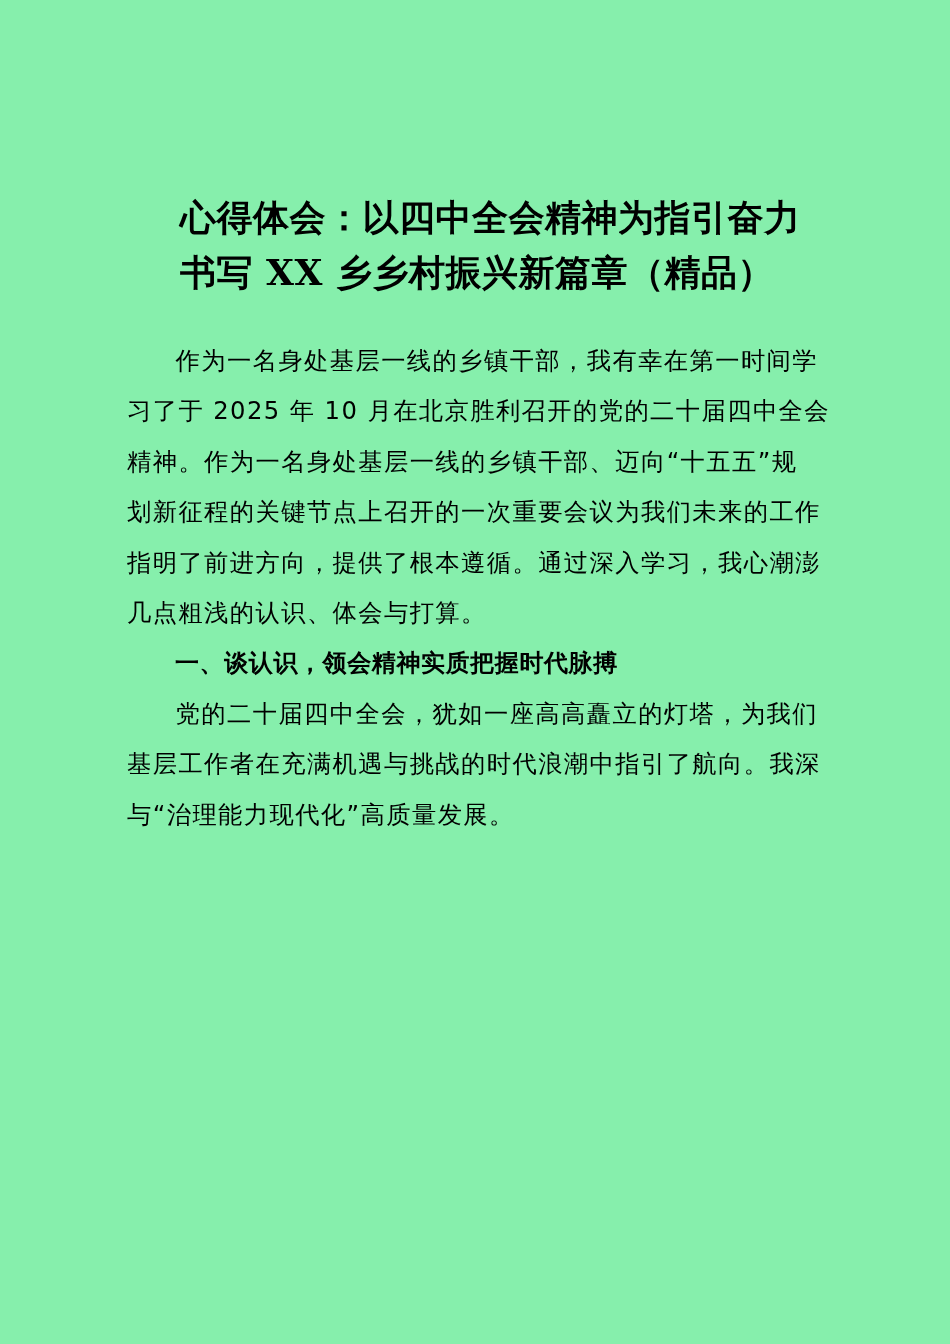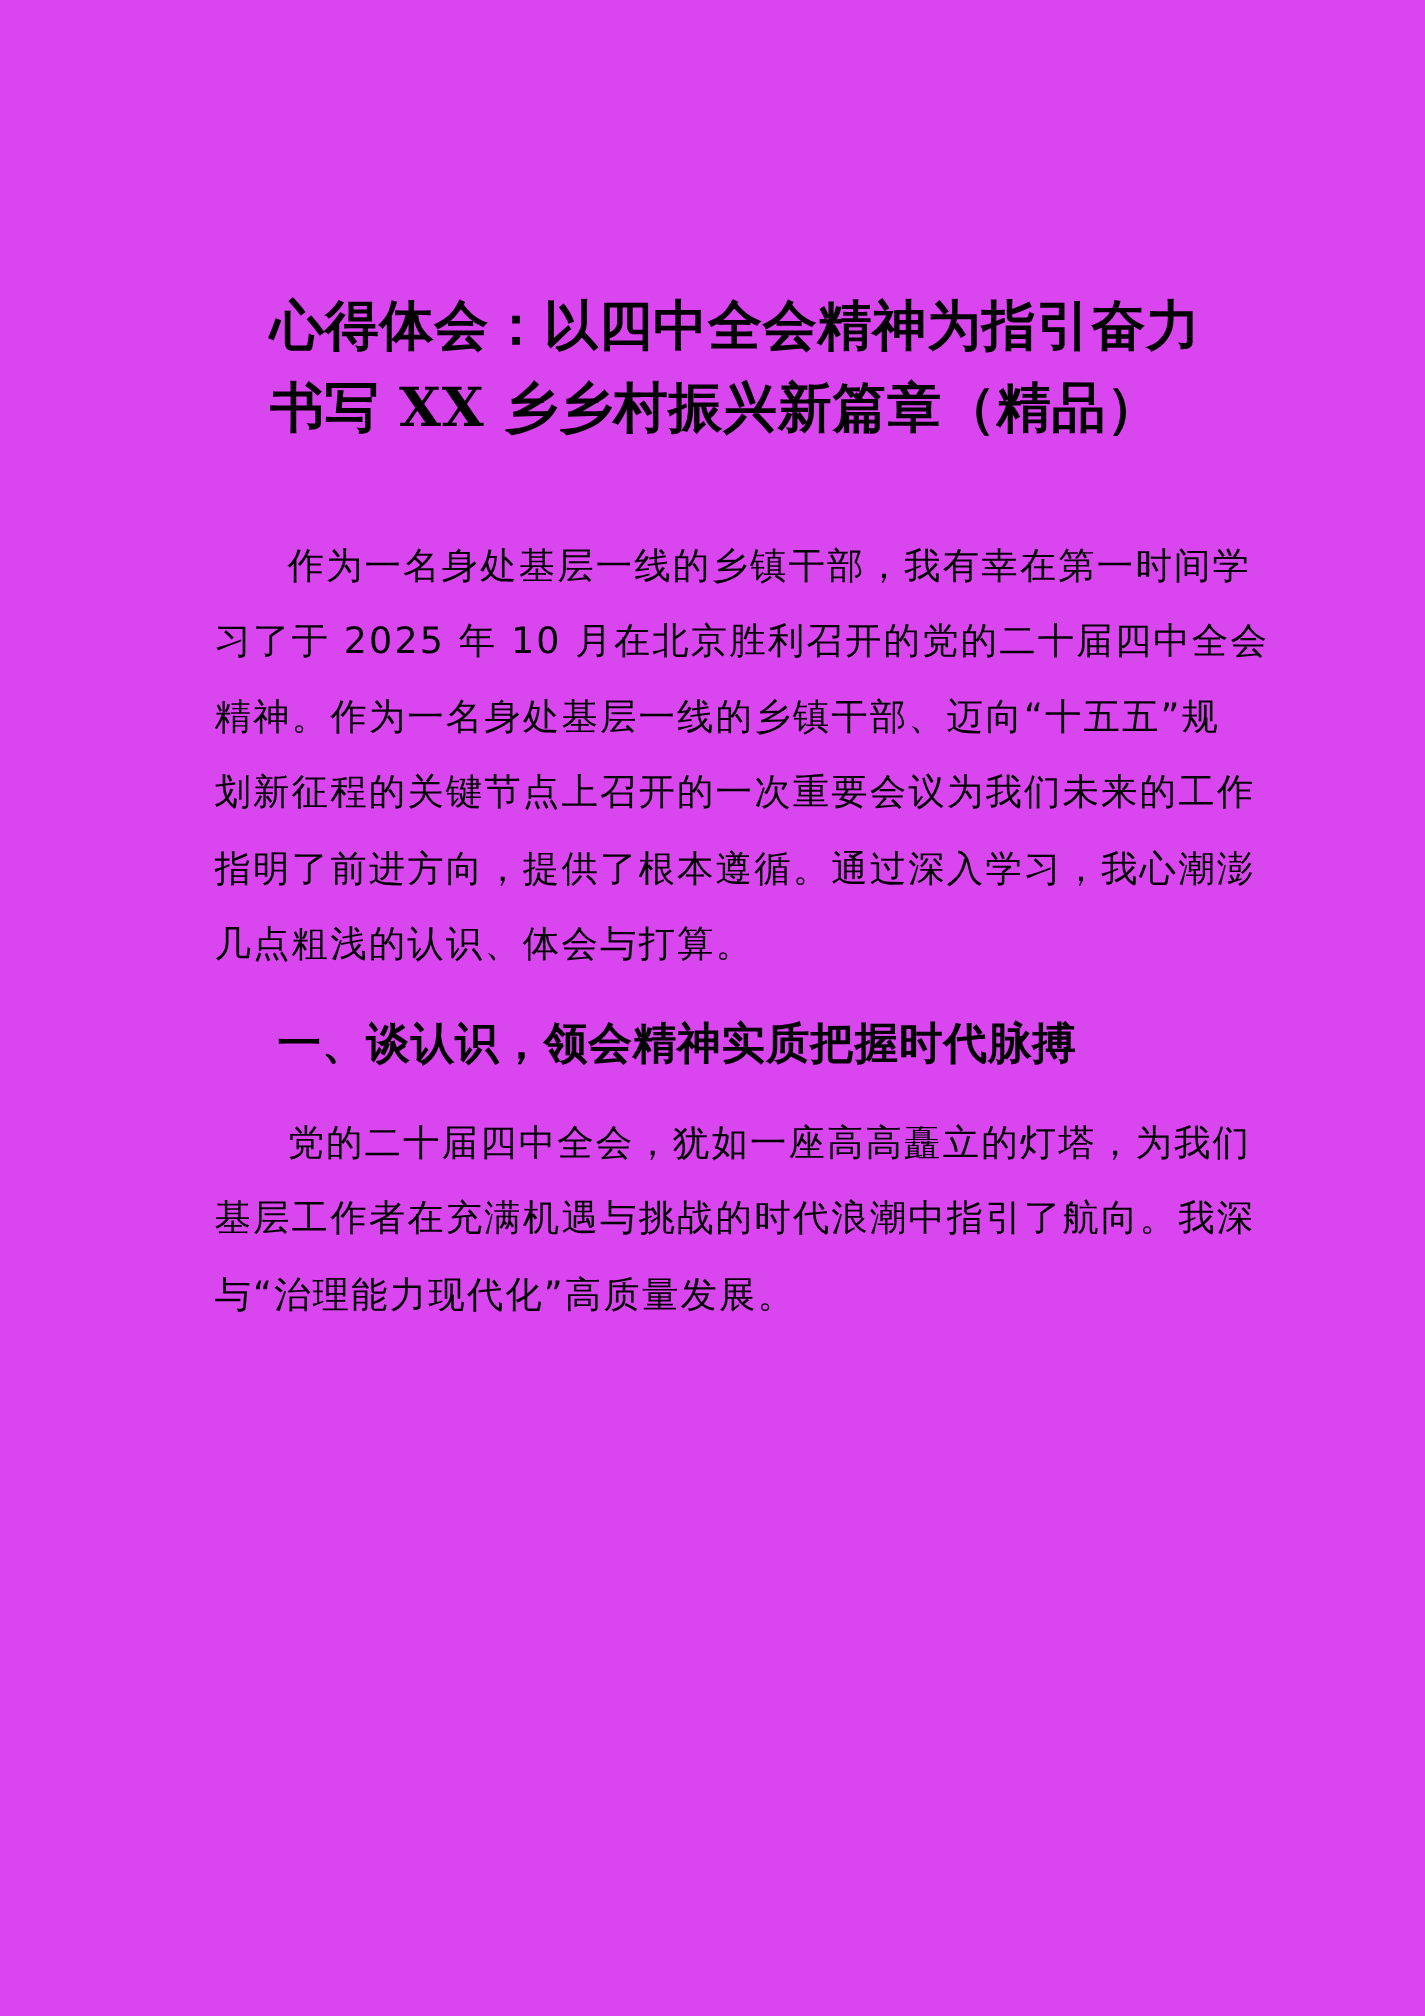--- a/index.html
+++ b/index.html
@@ -14,21 +14,21 @@
       overflow: hidden;
       color: #000000;
       font-family: "DejaVu Sans", "Liberation Sans", sans-serif;
     }
     .page {
       position: absolute;
       left: 0;
       top: 0;
       width: 950px;
       height: 1344px;
-      background: #d946ef;
+      background: #86efac;
     }
     .title {
       position: absolute;
       left: 180px;
       top: 190px;
       width: 650px;
       margin: 0;
       font-family: "DejaVu Serif", "Liberation Serif", serif;
       font-weight: bold;
       font-size: 36px;
@@ -39,32 +39,32 @@
       display: block;
       white-space: nowrap;
     }
     .body {
       position: absolute;
       left: 127px;
       top: 336px;
       width: 697px;
     }
     .para {
-      margin: 16px;
+      margin: 0;
       font-size: 24.3px;
       line-height: 50.4px;
       text-indent: 2em;
       text-align: justify;
       text-align-last: left;
       letter-spacing: 1.4px;
       word-break: break-all;
     }
     .heading {
       margin: 0;
-      font-size: 29px;
+      font-size: 24px;
       line-height: 50.4px;
       text-indent: 2em;
       font-weight: bold;
       letter-spacing: 0.6px;
       white-space: nowrap;
     }
     .line {
       display: block;
       white-space: nowrap;
     }

